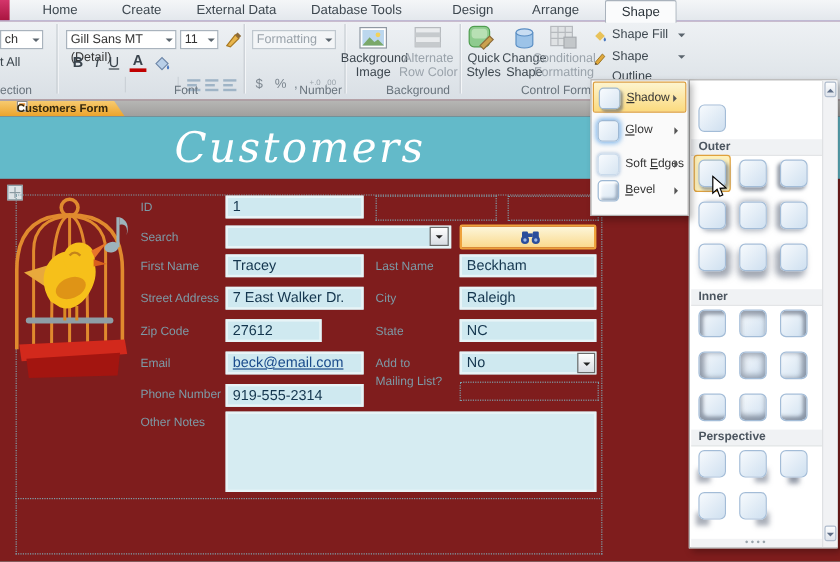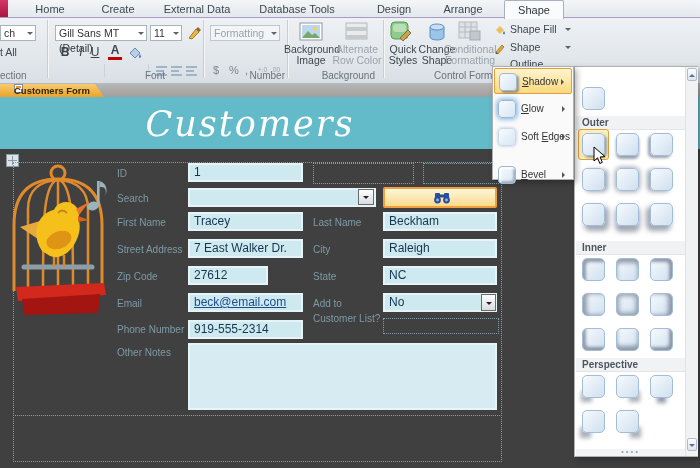--- a/index.html
+++ b/index.html
@@ -1,17 +1,17 @@
 <!DOCTYPE html>
 <html><head>
 <meta charset="utf-8">
 <style>
   html,body{margin:0;padding:0;background:#888;}
   #root{position:relative;width:700px;height:468px;overflow:hidden;
-        font-family:"Liberation Sans",sans-serif;background:#404040;}
+        font-family:"Liberation Sans",sans-serif;background:#7f1d1d;}
   .abs{position:absolute;}
   
   .tabbar{left:0;top:0;width:700px;height:18px;background:linear-gradient(#f4f6f8,#e2e7ec);}
   .filetab{left:0;top:0;width:8px;height:17px;background:linear-gradient(#d4356b,#a91540);}
   .rtab{top:0;height:17px;line-height:18px;font-size:11px;color:#3d474f;text-align:center;}
   .rtab.active{background:#fafbfc;border:1px solid #a9b2bc;border-bottom:none;
                border-radius:2px 2px 0 0;top:0;height:18px;z-index:3;color:#2b333a;}
   .accent{left:0;top:17px;width:700px;height:1px;background:#a99bc4;}
   
   .ribbon{left:0;top:18px;width:700px;height:65px;
@@ -292,21 +292,21 @@
   <div class="abs flabel" style="left:117px;top:214px;">First Name</div>
   <div class="abs flabel" style="left:117px;top:241px;">Street Address</div>
   <div class="abs flabel" style="left:117px;top:268px;">Zip Code</div>
   <div class="abs flabel" style="left:117px;top:295px;">Email</div>
   <div class="abs flabel" style="left:117px;top:321px;">Phone Number</div>
   <div class="abs flabel" style="left:117px;top:344px;">Other Notes</div>
   <div class="abs flabel" style="left:313px;top:214px;">Last Name</div>
   <div class="abs flabel" style="left:313px;top:241px;">City</div>
   <div class="abs flabel" style="left:313px;top:268px;">State</div>
   <div class="abs flabel" style="left:313px;top:295px;">Add to</div>
-  <div class="abs flabel" style="left:313px;top:310px;">Customer List?</div>
+  <div class="abs flabel" style="left:313px;top:310px;">Mailing List?</div>
 
   <div class="abs fld" style="left:188px;top:163px;width:115px;height:19px;">1</div>
   <div class="abs dotrect" style="left:313px;top:163px;width:99px;height:19px;"></div>
   <div class="abs dotrect" style="left:423px;top:163px;width:74px;height:19px;"></div>
 
   <div class="abs fld" style="left:188px;top:188px;width:188px;height:19px;"></div>
   <div class="abs ddbtn" style="left:358px;top:189px;width:16px;height:16px;"></div>
   <div class="abs findbtn">
     <svg style="position:absolute;left:48px;top:3px;" width="18" height="12" viewBox="0 0 18 12">
       <rect x="2" y="1" width="5" height="6" rx="1" fill="#2a4d9b"></rect>
@@ -344,21 +344,21 @@
     <div class="mitem" style="top:29px;">
       <div class="mthumb mi-glow"></div>
       <span class="mlabel"><span></span><u>G</u><span>low</span></span>
       <span class="marrow"></span>
     </div>
     <div class="mitem" style="top:57px;">
       <div class="mthumb mi-soft"></div>
       <span class="mlabel"><span>Soft </span><u>E</u><span>dges</span></span>
       <span class="marrow"></span>
     </div>
-    <div class="mitem" style="top:95px;">
+    <div class="mitem" style="top:79px;">
       <div class="mthumb mi-bevel"></div>
       <span class="mlabel"><span></span><u>B</u><span>evel</span></span>
       <span class="marrow"></span>
     </div>
   </div>
 
   <div class="abs spanel">
     <div class="thumb" style="left:7px;top:20px;"></div>
 
     <div class="phead" style="top:49px;">Outer</div>

